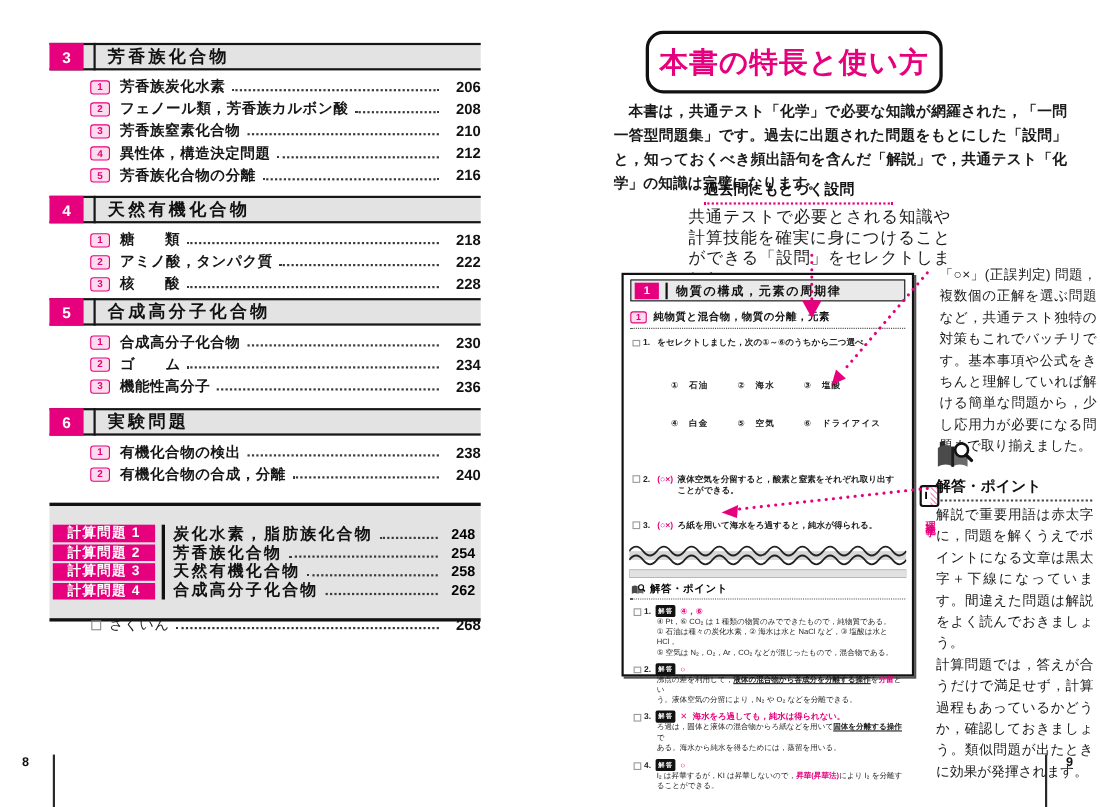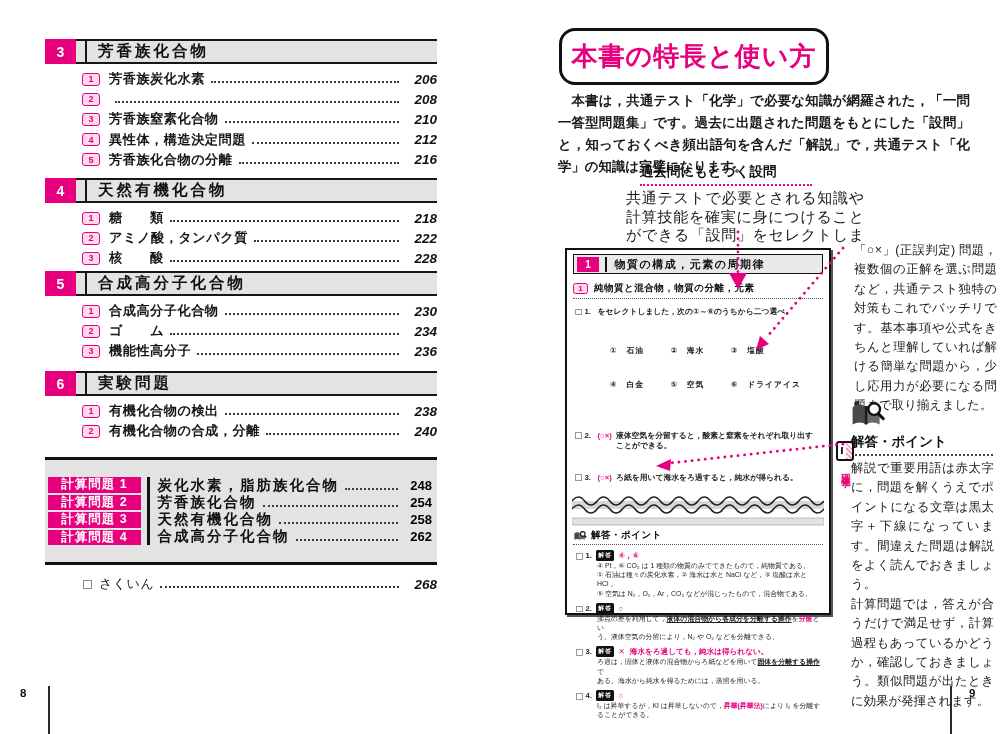--- a/index.html
+++ b/index.html
@@ -15,41 +15,41 @@
              font-size:14px; display:flex; align-items:center; justify-content:center; }
   .sec-rule { width:2px; height:25px; background:#161616; margin-left:9px; }
   .sec-title { margin-left:11px; font-size:15.5px; font-weight:bold; color:#111; letter-spacing:3px; }
   .sec-list { padding-top:5px; }
   .toc-row { display:flex; align-items:center; height:20.2px; }
   .bk { width:18px; height:13px; border:1.4px solid #e6007d; border-radius:3px; background:#fcdcec;
         color:#e6007d; font-size:9px; font-weight:bold; display:flex; align-items:center;
         justify-content:center; margin:0 9px 0 37px; flex:none; }
   .lbl { font-size:13.2px; font-weight:bold; color:#161616; letter-spacing:.5px; white-space:pre; }
   .dots { flex:1; border-bottom:2.2px dotted #3a3a3a; transform:translateY(3px); margin:0 6px; }
-  .pg { width:32px; text-align:right; font-size:13.5px; font-weight:bold; color:#111;font-style:italic; }
+  .pg { width:32px; text-align:right; font-size:13.5px; font-weight:bold; color:#111; }
 
   .calc { position:absolute; left:45px; top:457px; width:392px; display:flex;
           border-top:3px solid #111; border-bottom:3px solid #111; background:#e3e3e3; padding:17px 0; }
   .calc-left { width:99px; display:flex; flex-direction:column; gap:2px; padding:0 3px; }
   .calc-badge { background:#e6007d; color:#fff; font-weight:bold; font-size:12.5px; height:15.5px;
                 display:flex; align-items:center; justify-content:center; letter-spacing:1px; }
   .calc-div { width:2.5px; background:#111; margin:0 3px; }
   .calc-right { flex:1; display:flex; flex-direction:column; justify-content:space-around; padding:0 5px; }
   .calc-row { display:flex; align-items:center; height:17px; }
   .calc-lbl { font-size:14.5px; font-weight:bold; color:#111; letter-spacing:2px; white-space:pre; }
   .calc-pg { width:28px; text-align:right; font-size:13px; font-weight:bold; }
 
-  .idx-row { position:absolute; left:45px; top:559px; width:392px; display:flex; align-items:center;margin-top:16px; }
+  .idx-row { position:absolute; left:45px; top:559px; width:392px; display:flex; align-items:center; }
   .idx-sq { width:9px; height:9px; border:1.5px solid #8a8a8a; margin:0 7px 0 38px; flex:none; }
 
   .pageno { position:absolute; font-size:11.5px; font-weight:bold; color:#111; }
   .trim { position:absolute; width:1.5px; height:48px; top:686px; background:#2a2a2a; }
 
   
-  .title-box { position:absolute; left:559px; top:28px; width:270px; height:57px;
+  .title-box { position:absolute; left:587px; top:28px; width:270px; height:57px;
                border:3px solid #111; border-radius:16px; display:flex; align-items:center;
                justify-content:center; background:#fff; }
   .title-box span { color:#e6007d; font-size:26px; font-weight:bold; letter-spacing:1px; }
   .intro { position:absolute; left:558px; top:90px; width:412px; font-size:13.4px; font-weight:bold;
            color:#1a1a1a; line-height:22px; text-indent:1em; text-align:justify; }
   .callout-title { position:absolute; left:640px; top:163px; font-size:13.5px; font-weight:bold;
                    color:#111; border-bottom:2.5px dotted #e6007d; padding-bottom:3px; width:172px; }
   .callout-body { position:absolute; left:626px; top:189px; width:238px; font-size:15px;
                   color:#1a1a1a; line-height:18.5px; text-align:justify; }
   .side-note { position:absolute; left:854px; top:241px; width:143px; font-size:12.4px; color:#1a1a1a;
@@ -119,20 +119,21 @@
     </div>
     <div class="sec-list">
       <div class="toc-row">
           <span class="bk">1</span>
           <span class="lbl">芳香族炭化水素</span>
           <span class="dots"></span>
           <span class="pg">206</span>
         </div>
       <div class="toc-row">
           <span class="bk">2</span>
+          <span class="lbl">フェノール類，芳香族カルボン酸</span>
           <span class="dots"></span>
           <span class="pg">208</span>
         </div>
       <div class="toc-row">
           <span class="bk">3</span>
           <span class="lbl">芳香族窒素化合物</span>
           <span class="dots"></span>
           <span class="pg">210</span>
         </div>
       <div class="toc-row">

